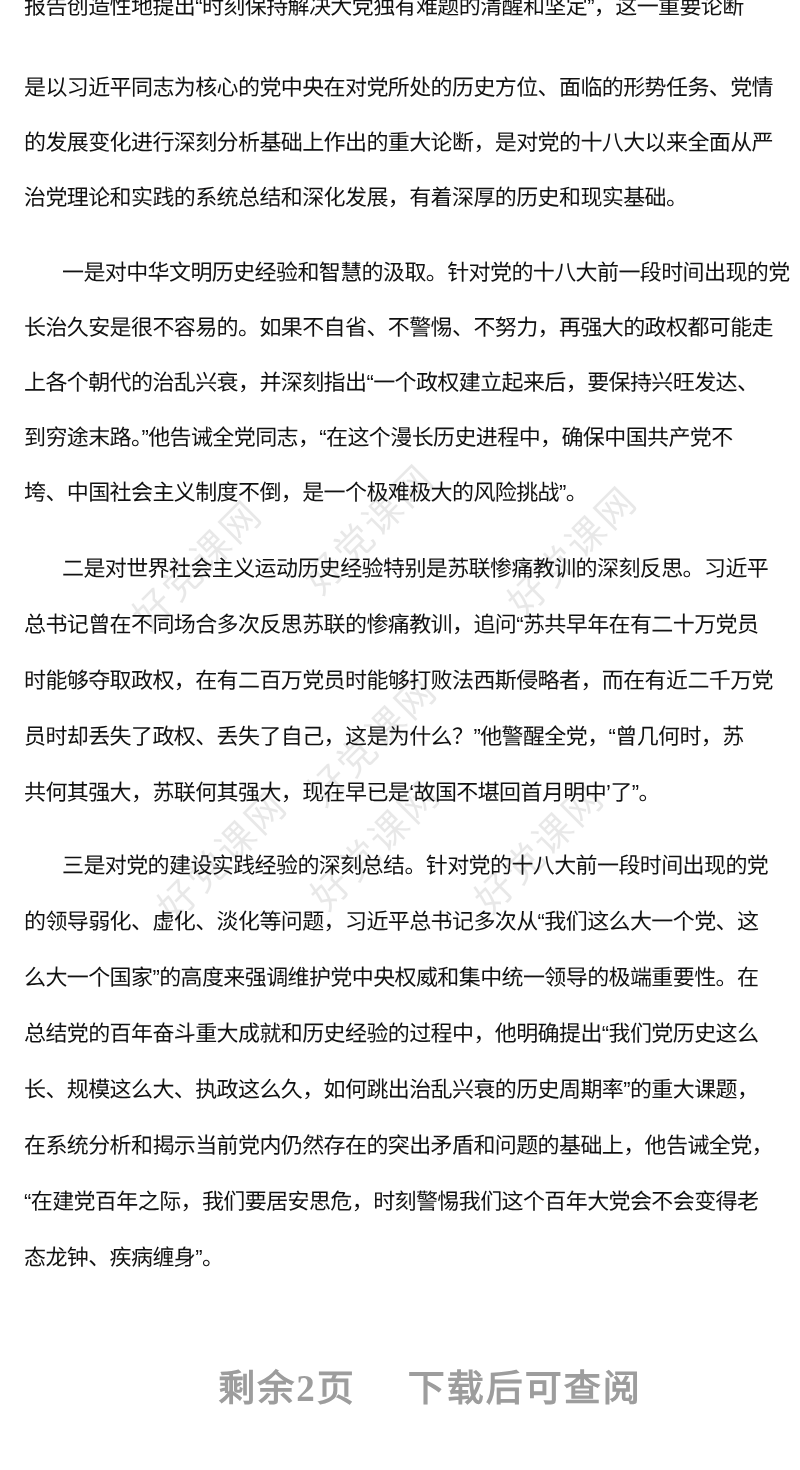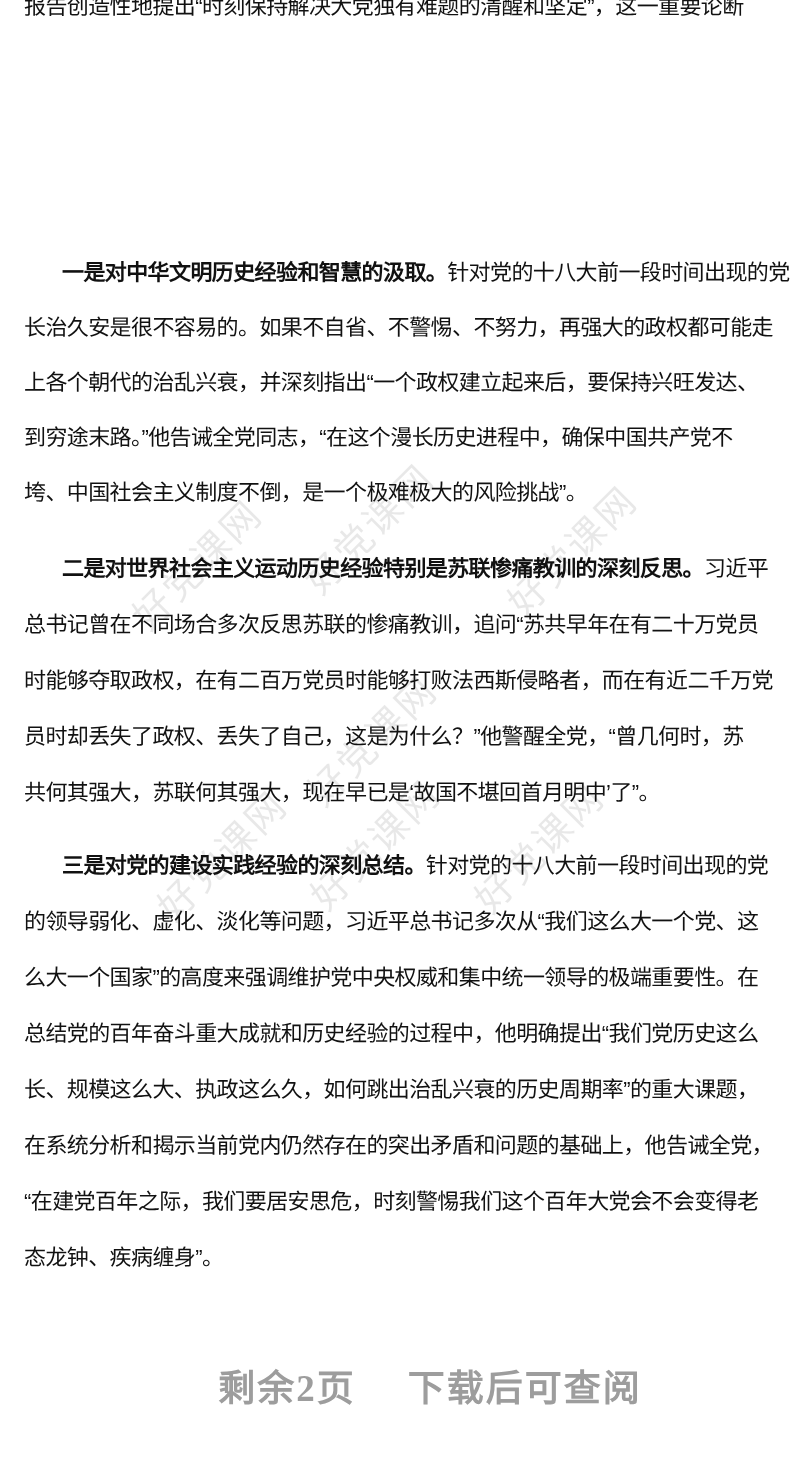--- a/index.html
+++ b/index.html
@@ -31,21 +31,21 @@
   .para {
     position: absolute; left: 24px; width: 752px; z-index: 1;
     color: #111111;
     font-size: 22px;
     letter-spacing: -0.6px;
   }
   .line { white-space: nowrap; }
   .lh55 .line { line-height: 55px; height: 55px; }
   .lh56 .line { line-height: 56px; height: 56px; }
   .indent .line:first-child { text-indent: 38px; }
-  .hbold { font-weight: 700; }
+  .hbold { font-weight: 400; }
   
   .footer {
     position: absolute; left: 0; top: 1366px; width: 800px; z-index: 1;
     padding-left: 60px; box-sizing: border-box;
     text-align: center;
     font-family: "Liberation Serif", "DejaVu Serif", serif;
     font-weight: 700;
     font-size: 37px; line-height: 46px;
     color: #9d9d9d;
     letter-spacing: 2px;
@@ -63,20 +63,25 @@
     <span class="wm" style="left:287px; top:506px;">好党课网</span>
     <span class="wm" style="left:490px; top:528px;">好党课网</span>
     <span class="wm" style="left:290px; top:718px;">好党课网</span>
     <span class="wm" style="left:140px; top:833px;">好党课网</span>
     <span class="wm" style="left:293px; top:822px;">好党课网</span>
     <span class="wm" style="left:457px; top:825px;">好党课网</span>
   </div>
 
   <div class="para lh55" style="top:-21px;">
     <div class="line">报告创造性地提出“时刻保持解决大党独有难题的清醒和坚定”，这一重要论断</div>
+  </div>
+  <div class="para lh55" style="top:60px;">
+    <div class="line">是以习近平同志为核心的党中央在对党所处的历史方位、面临的形势任务、党情</div>
+    <div class="line">的发展变化进行深刻分析基础上作出的重大论断，是对党的十八大以来全面从严</div>
+    <div class="line">治党理论和实践的系统总结和深化发展，有着深厚的历史和现实基础。</div>
   </div>
 
   <div class="para lh55 indent" style="top:245px;">
     <div class="line">
       <span class="hbold">一是对中华文明历史经验和智慧的汲取。</span><span>针对党的十八大前一段时间出现的党</span>
     </div>
     <div class="line">长治久安是很不容易的。如果不自省、不警惕、不努力，再强大的政权都可能走</div>
     <div class="line">上各个朝代的治乱兴衰，并深刻指出“一个政权建立起来后，要保持兴旺发达、</div>
     <div class="line">到穷途末路。”他告诫全党同志，“在这个漫长历史进程中，确保中国共产党不</div>
     <div class="line">垮、中国社会主义制度不倒，是一个极难极大的风险挑战”。</div>

